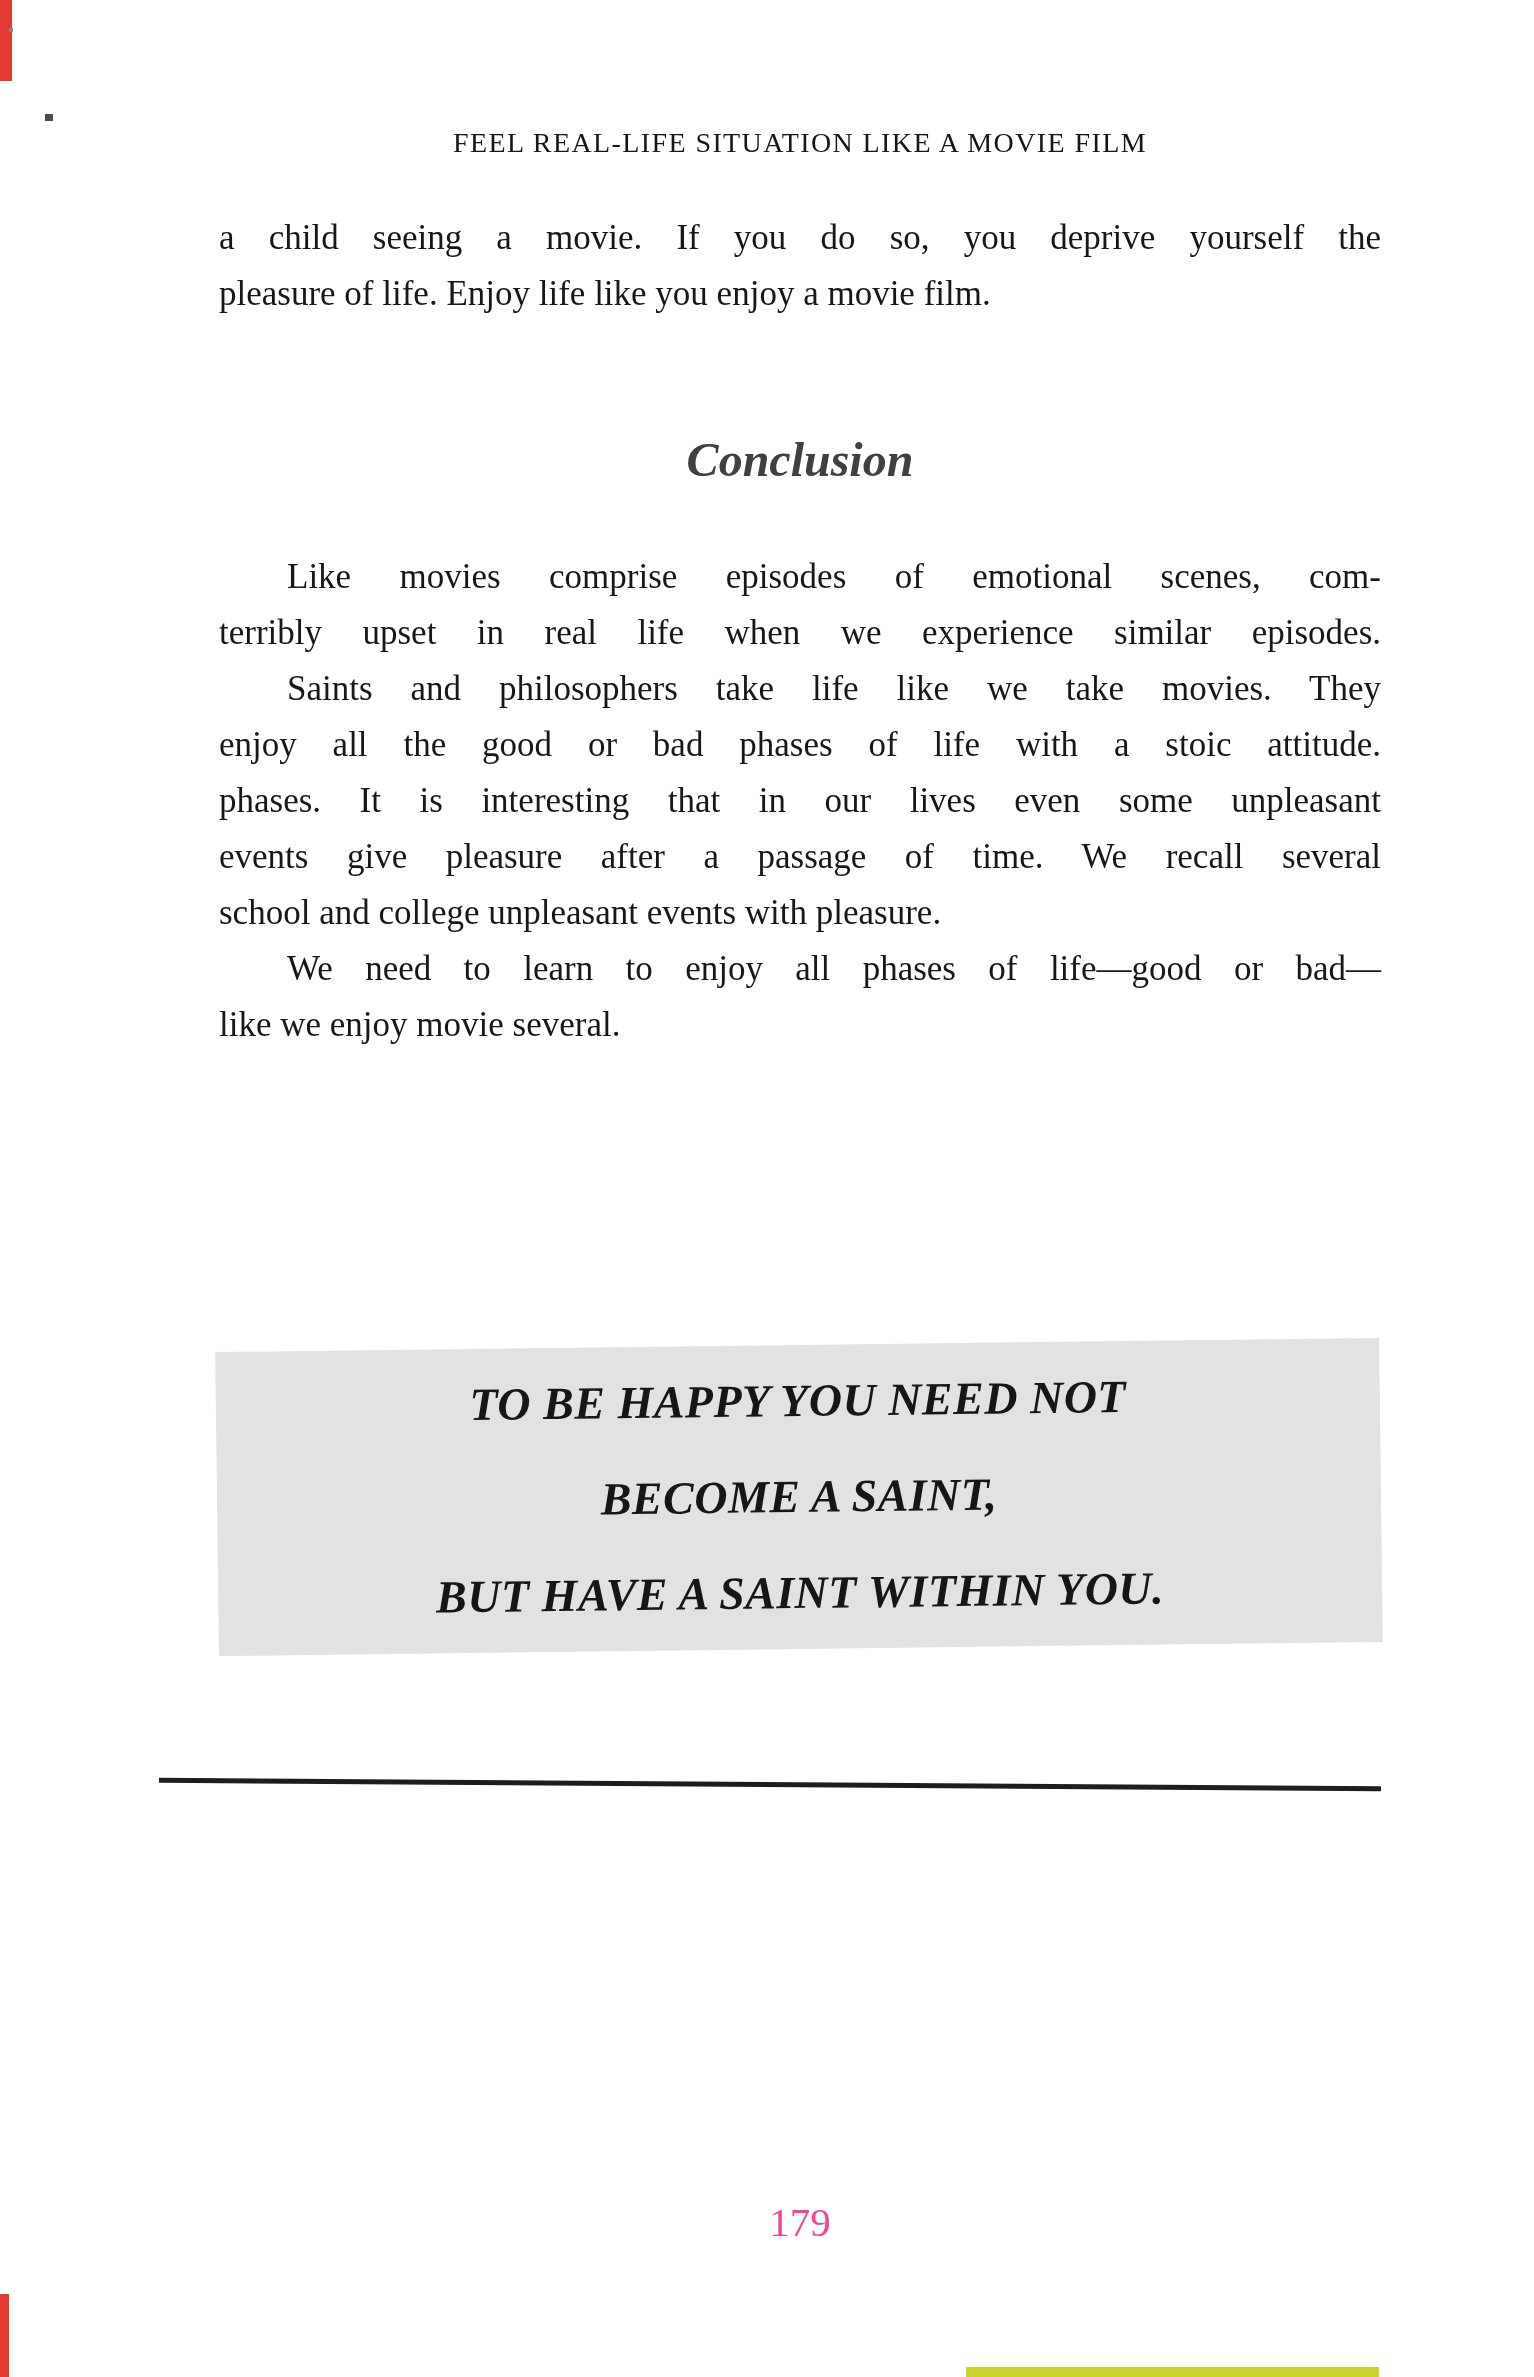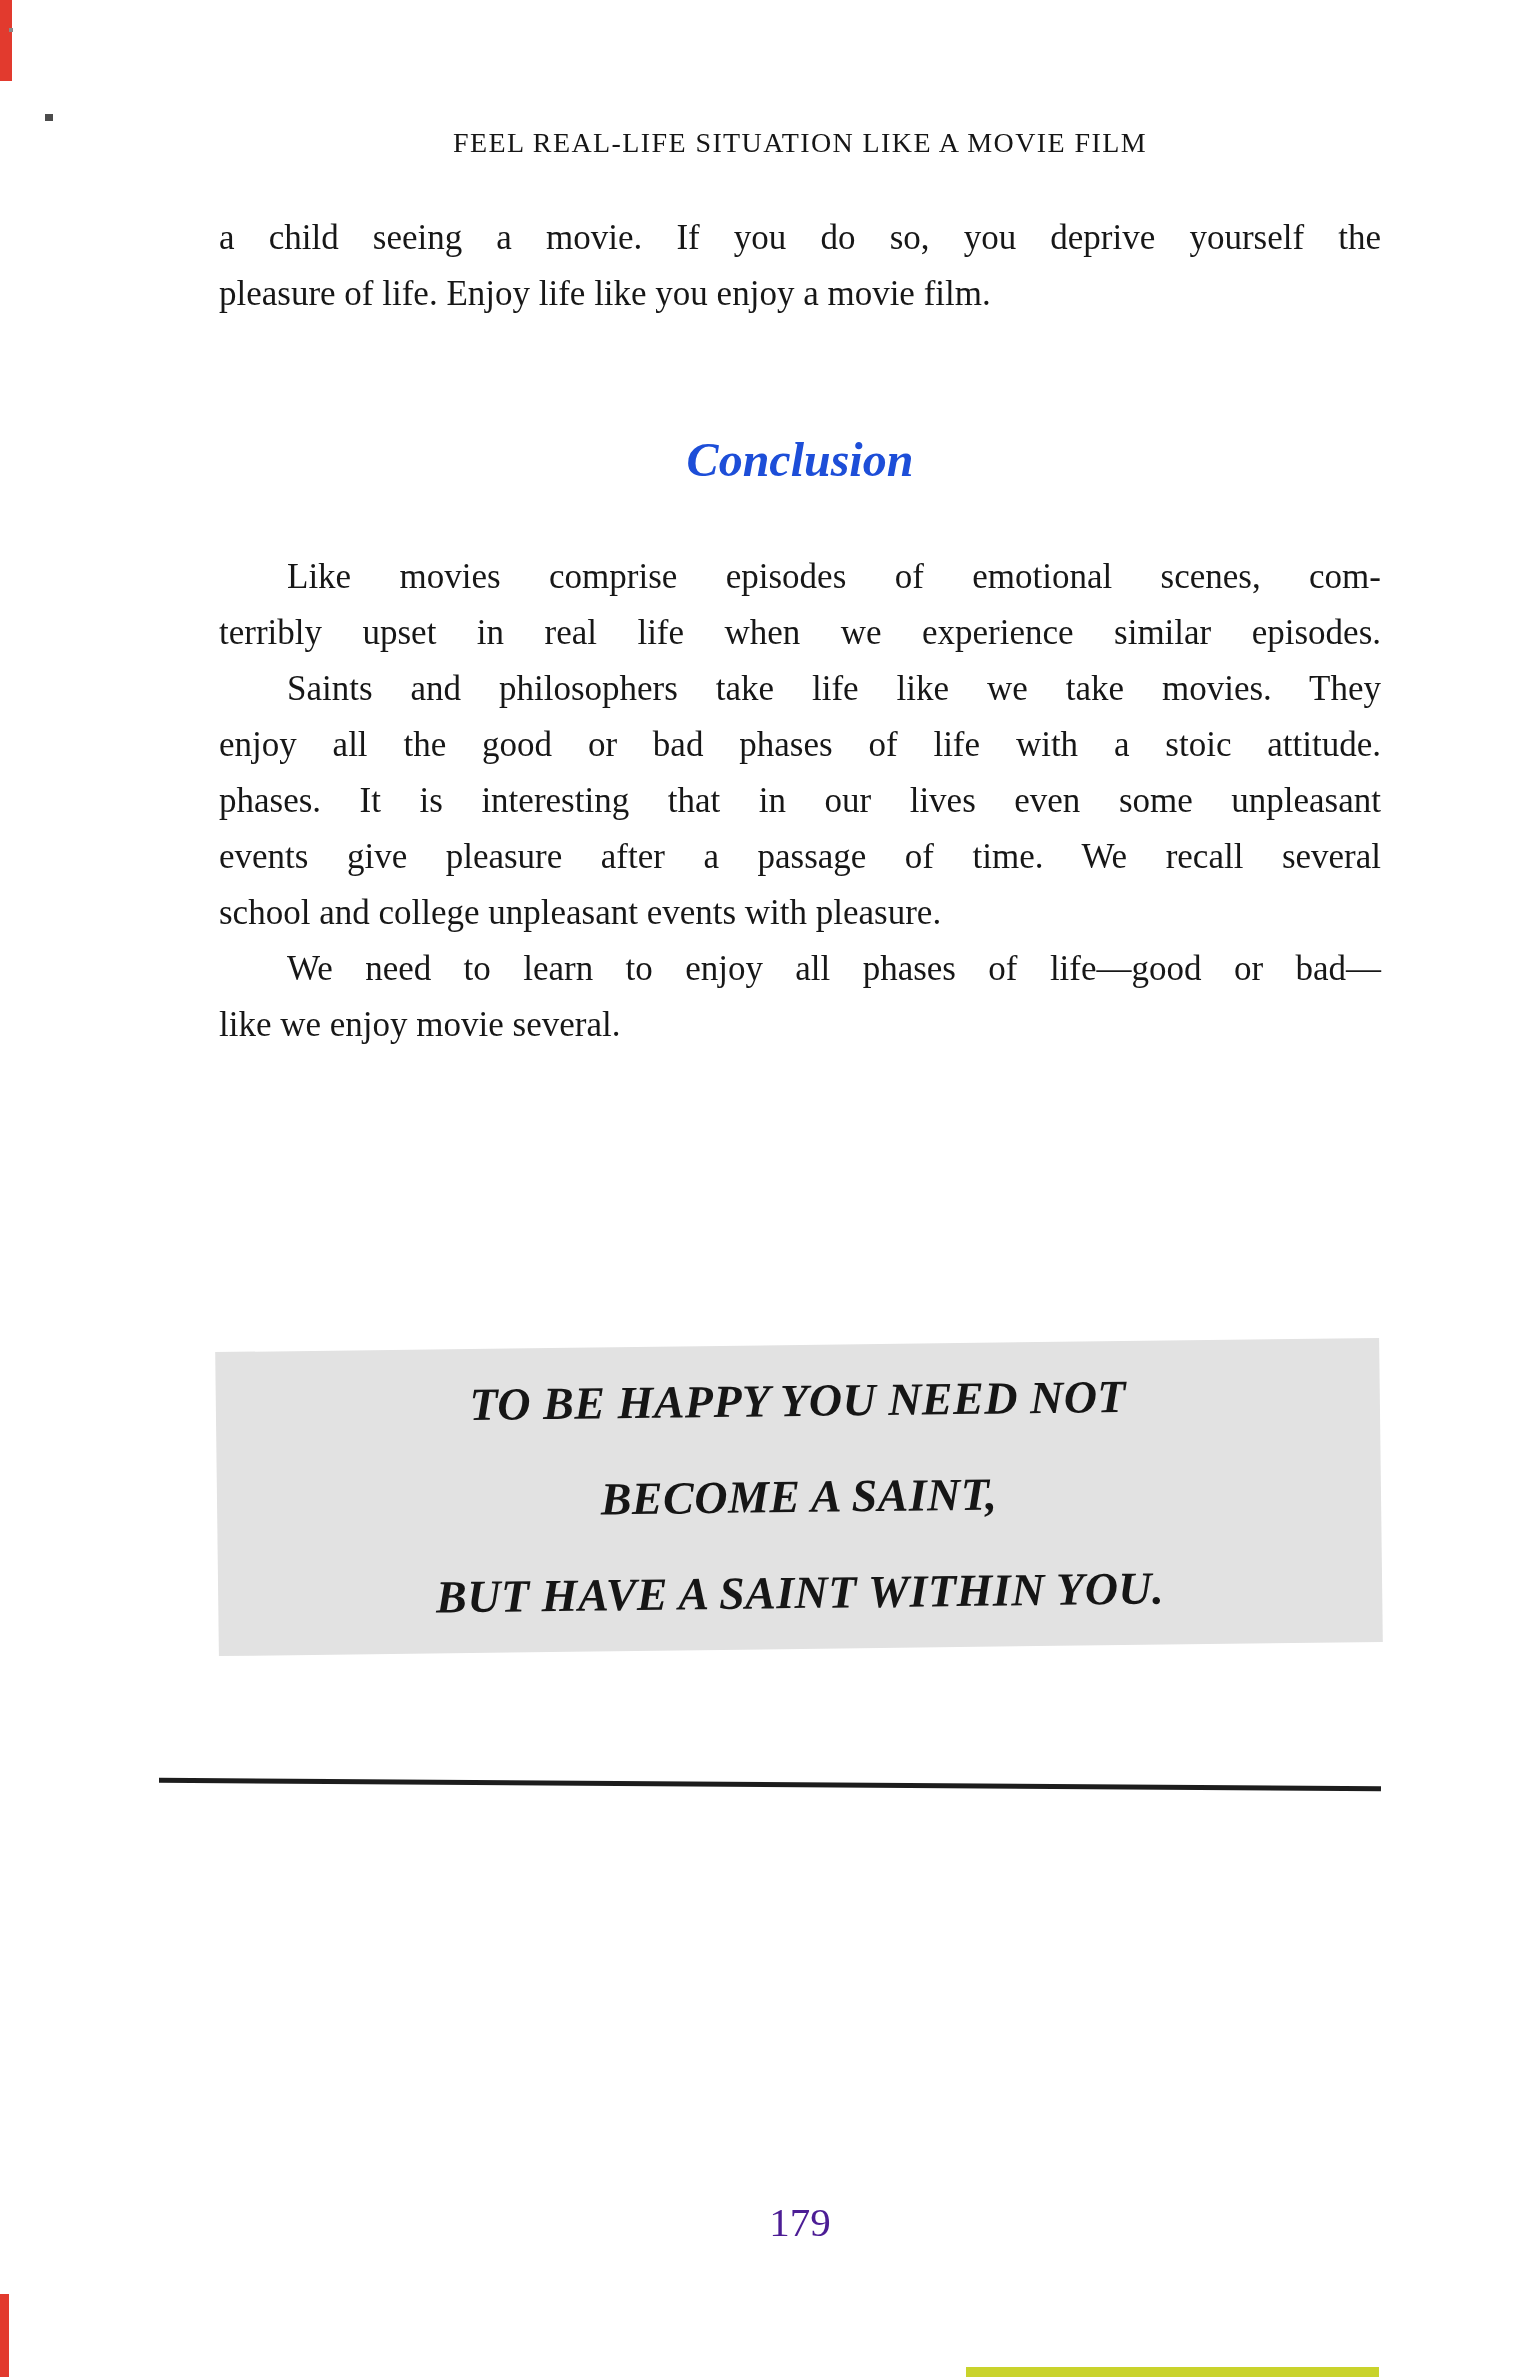--- a/index.html
+++ b/index.html
@@ -49,21 +49,21 @@
   .line.indent { text-indent: 68px; }
   .section-heading {
     position: absolute;
     top: 432px;
     left: 0;
     width: 100%;
     text-align: center;
     font-size: 48px;
     font-weight: bold;
     font-style: italic;
-    color: #1d4ed8;
+    color: #404040;
   }
   
   .quote-box {
     position: absolute;
     left: 217px;
     top: 1345px;
     width: 1164px;
     height: 304px;
     background: #e2e2e2;
     transform: rotate(-0.7deg);
@@ -94,21 +94,21 @@
     background: #1d1d1d;
     transform: rotate(0.4deg);
   }
   .page-number {
     position: absolute;
     left: 219px;
     width: 1162px;
     top: 2198px;
     text-align: center;
     font-size: 41px;
-    color: #4c1d95;
+    color: #ec4899;
   }
   
   .speck {
     position: absolute;
     left: 45px;
     top: 114px;
     width: 8.3px;
     height: 7.4px;
     background: #4c4c4c;
   }

